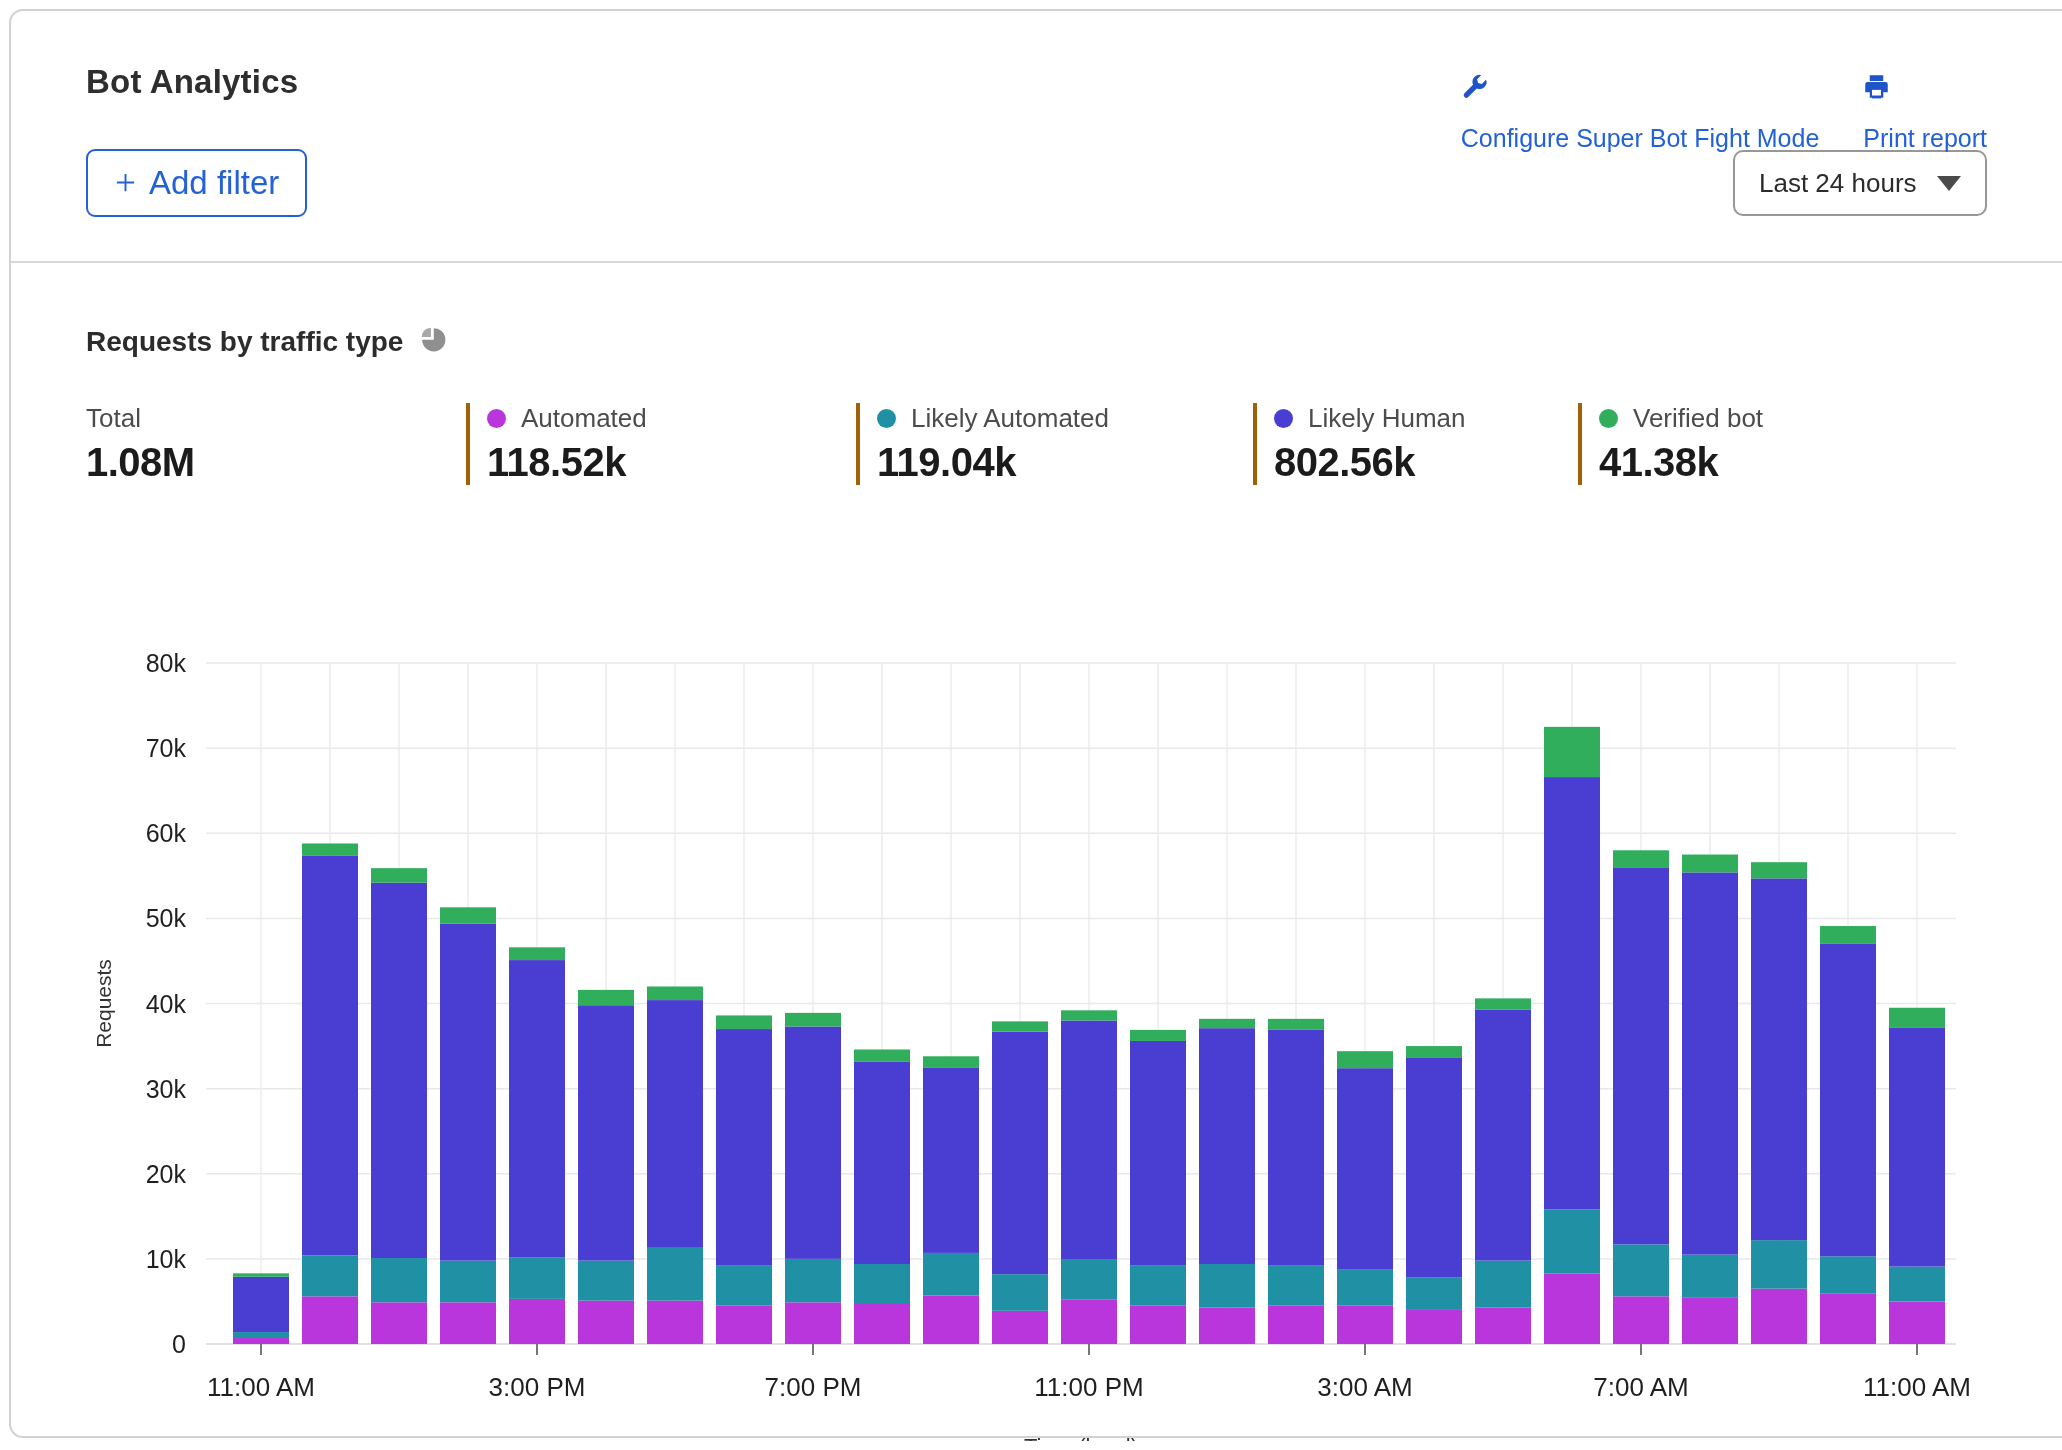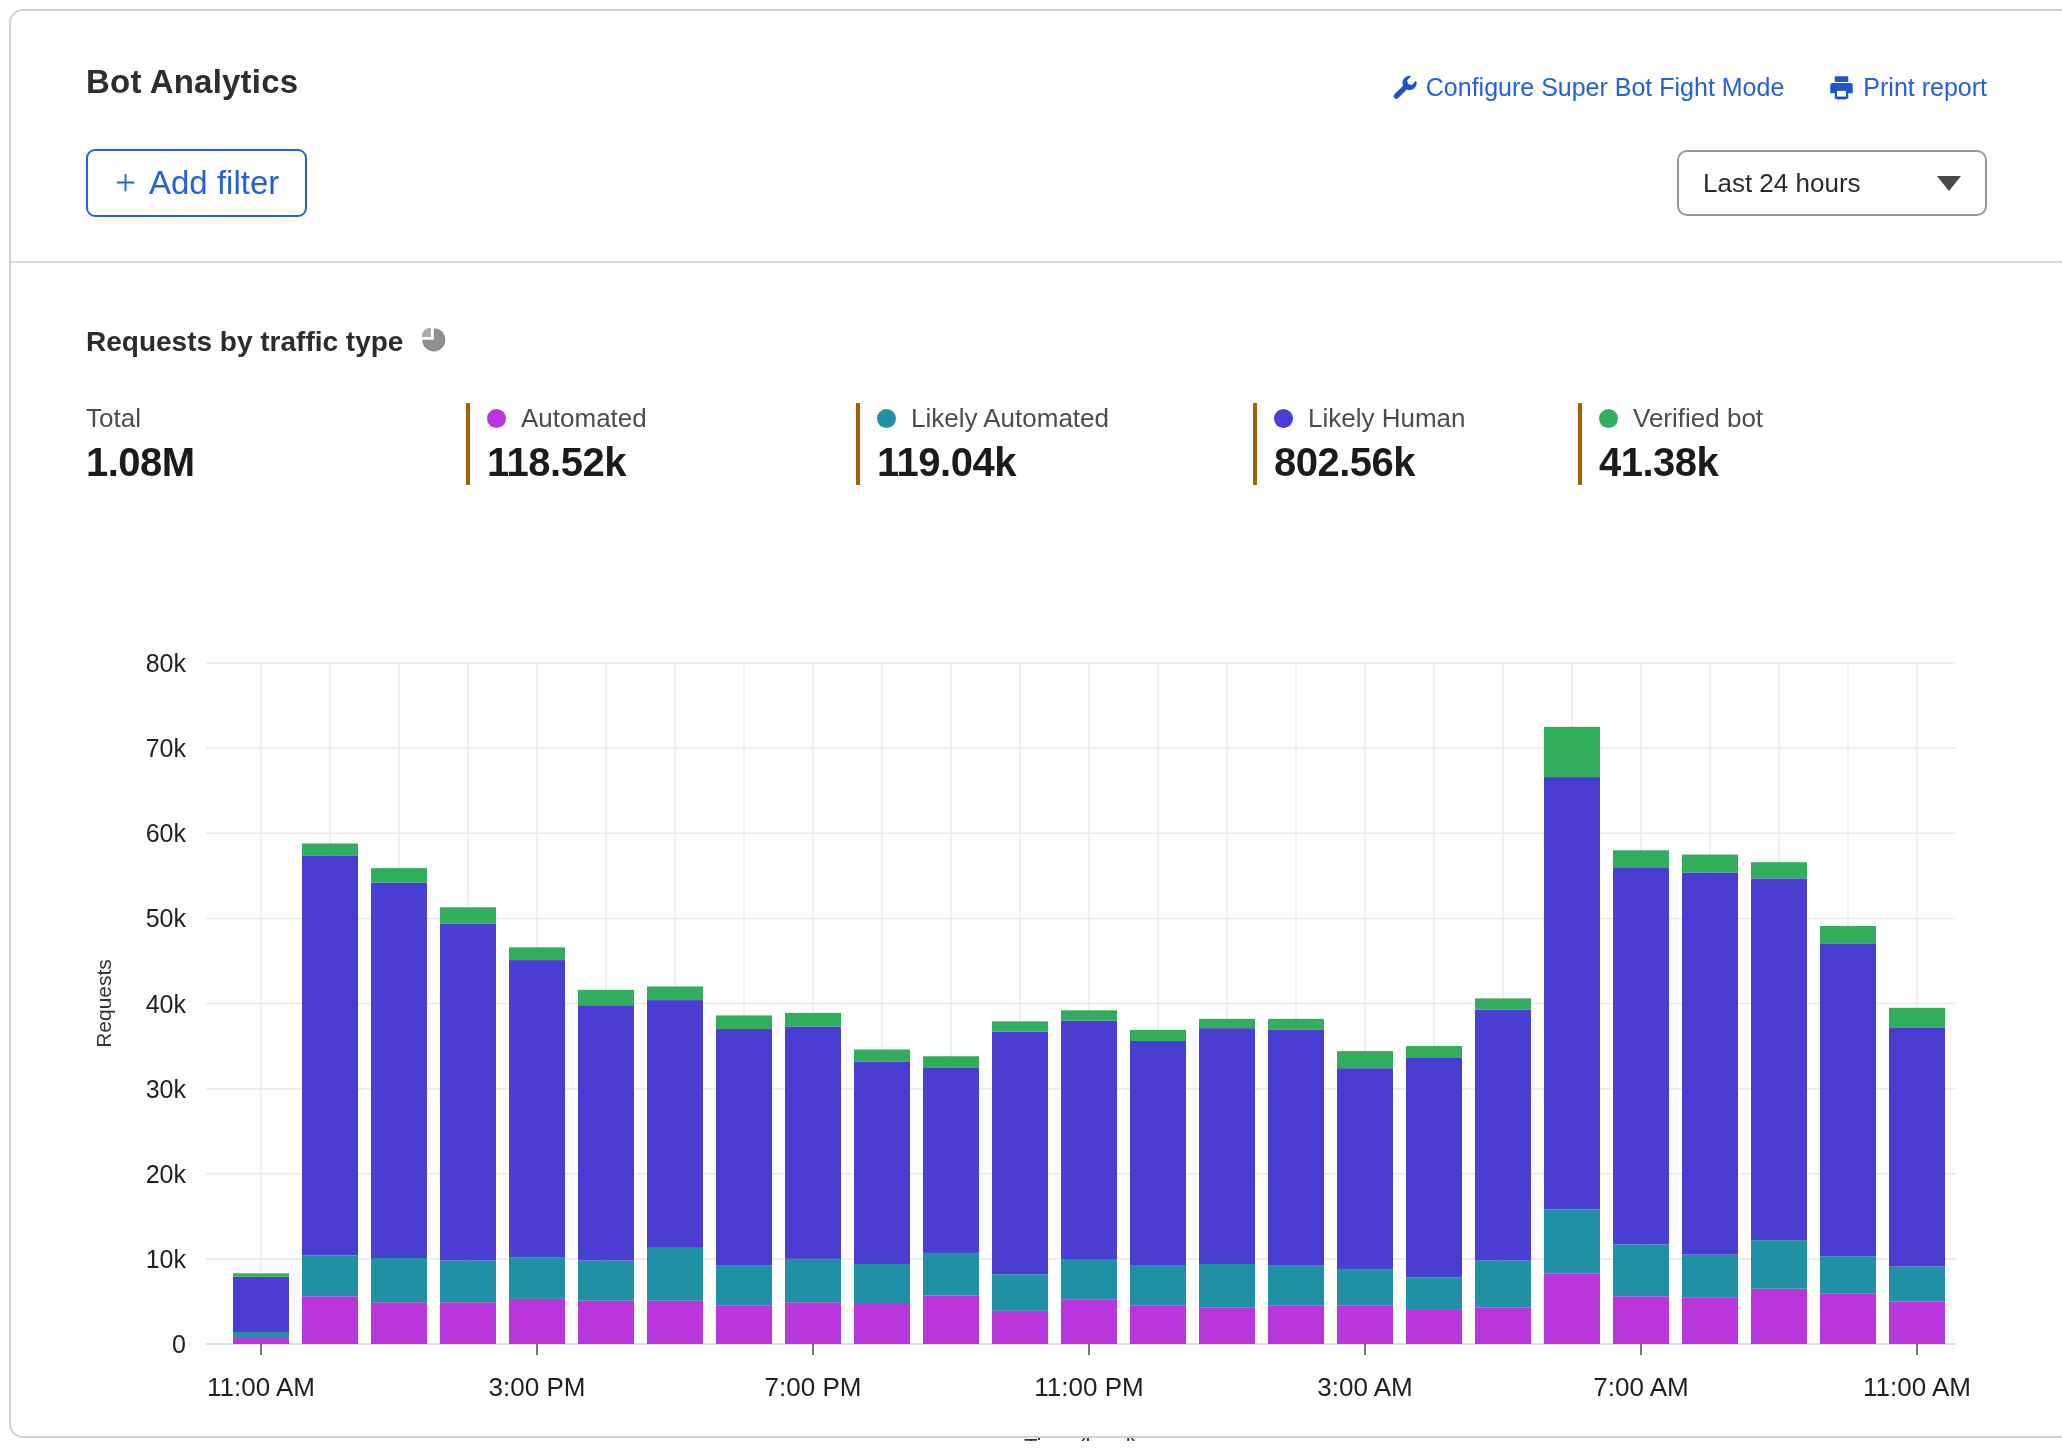--- a/index.html
+++ b/index.html
@@ -11,30 +11,30 @@
   .card{
     position:absolute;left:9px;top:9px;width:2120px;height:1429px;
     border:2px solid #d2d2d2;border-radius:14px;background:#fff;box-sizing:border-box;
   }
   .card-header{padding:52px 0 0 75px;position:relative;}
   .page-title{font-size:33px;font-weight:bold;color:#2e2e2e;letter-spacing:.2px;}
   .header-links{
     position:absolute;top:62px;right:140px;display:flex;gap:44px;align-items:center;
     font-size:25px;
   }
-  .hlink{display:flex;align-items:center;gap:8px;color:#2361d6;text-decoration:none;cursor:pointer;}
+  .hlink{display:flex;align-items:flex-start;gap:24px;color:#2361d6;text-decoration:none;cursor:pointer;flex-direction:column;}
   .hlink svg{display:block;}
   .toolbar{display:flex;justify-content:space-between;align-items:center;padding:48px 140px 44px 75px;}
   .btn-add-filter{
     display:inline-flex;align-items:center;gap:12px;
     border:2px solid #2361d6;border-radius:9px;background:#fff;color:#2361d6;
     font-size:33px;font-family:inherit;padding:13px 26px;cursor:pointer;
   }
   .dropdown{
-    width:310px;height:66px;border:2px solid #979797;border-radius:10px;background:#fff;
+    width:254px;height:66px;border:2px solid #979797;border-radius:10px;background:#fff;
     display:flex;align-items:center;justify-content:space-between;
     padding:0 24px;box-sizing:border-box;font-size:26px;color:#2b2b2b;cursor:pointer;
   }
   .caret{width:0;height:0;border-left:12px solid transparent;border-right:12px solid transparent;border-top:15px solid #4a4a4a;}
   .divider{height:2px;background:#d9d9d9;margin:0 0 0 0;}
   .section{padding:60px 0 0 75px;}
   .section-title{display:flex;align-items:center;gap:14px;font-size:28px;font-weight:bold;color:#2c2c2c;}
   .stats-row{display:flex;margin-top:42px;}
   .stat{box-sizing:border-box;}
   .stat + .stat{border-left:4px solid #a16207;padding-left:17px;}

